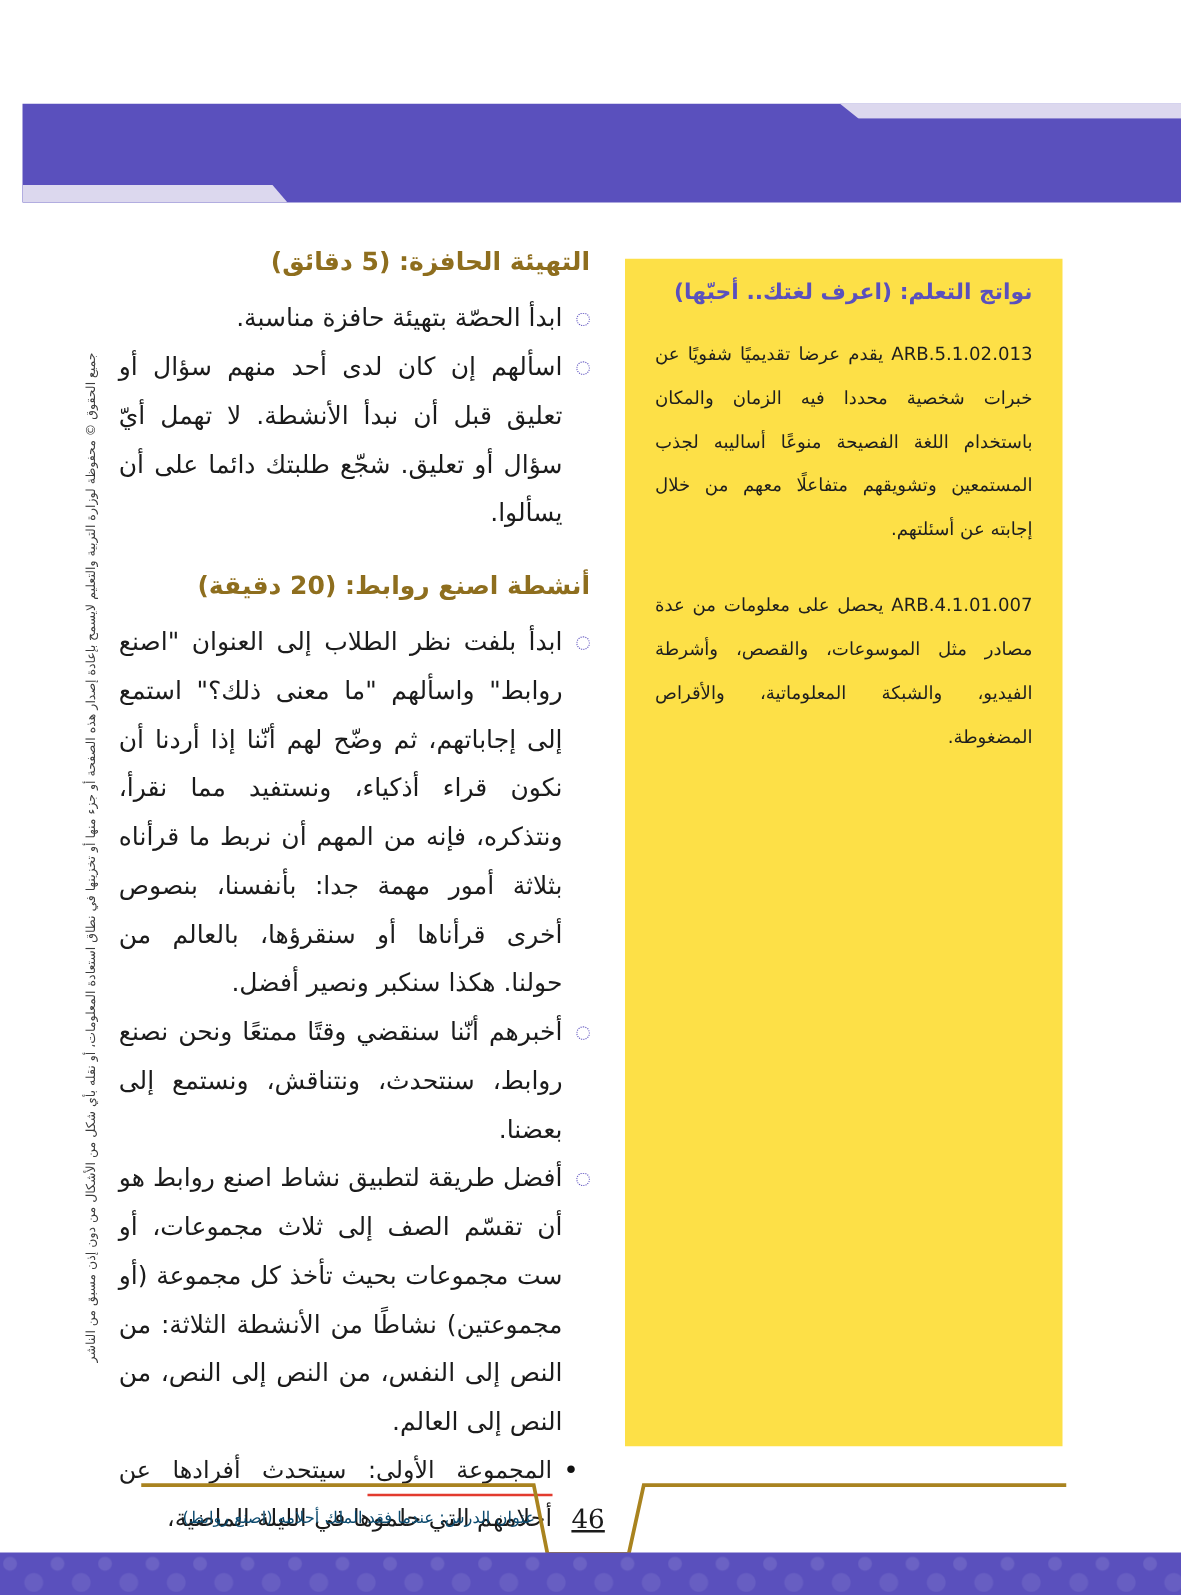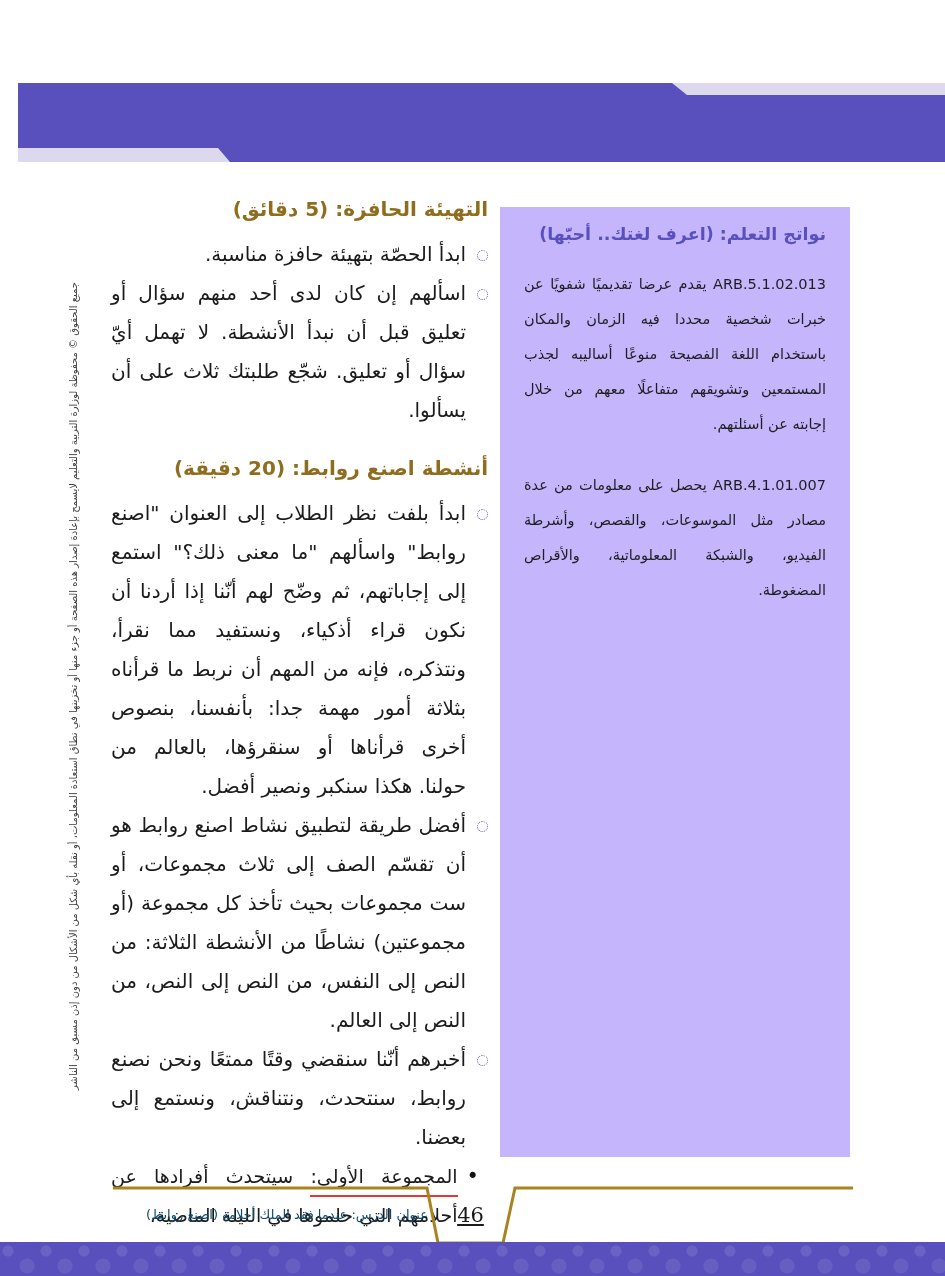--- a/index.html
+++ b/index.html
@@ -13,33 +13,33 @@
   .banner-accent-bl{position:absolute;left:0;top:65px;width:212px;height:14px;background:#dcd8ee;
         clip-path:polygon(0 0,200px 0,212px 100%,0 100%);}
 
   
   .copyright{position:absolute;left:75px;top:673px;width:782px;height:14px;
         transform:translate(-50%,-50%) rotate(-90deg);
         direction:rtl;white-space:nowrap;text-align:center;
         font-size:10px;color:#3c3c3c;}
 
   
-  .main{position:absolute;left:95px;top:196px;width:377px;direction:rtl;color:#1b1b1b;margin-left:16px;}
+  .main{position:absolute;left:95px;top:196px;width:377px;direction:rtl;color:#1b1b1b;}
   .sec-heading{margin:0 0 13px 0;font-size:20px;font-weight:bold;color:#8e6e1e;line-height:1.3;}
   .sec-heading.second{margin-top:25px;}
   .bullet{display:flex;gap:11px;align-items:flex-start;}
   .bullet p{margin:0;flex:1;font-size:20px;line-height:39px;text-align:justify;}
   .bmark{flex:0 0 auto;width:9px;height:9px;margin-top:15px;border:1.6px dotted #655ac2;border-radius:50%;}
   .subbullet{display:flex;gap:9px;align-items:flex-start;padding-right:9px;}
   .subbullet p{margin:0;flex:1;font-size:19px;line-height:39px;text-align:justify;}
   .dotmark{flex:0 0 auto;font-size:21px;line-height:39px;color:#111;}
   .lead-red{border-bottom:2.5px solid #e23b2e;padding-bottom:8px;}
 
   
-  .sidebar{position:absolute;left:500px;top:207px;width:350px;height:950px;background:#c4b5fd;
+  .sidebar{position:absolute;left:500px;top:207px;width:350px;height:950px;background:#fde047;
         box-sizing:border-box;padding:15px 24px 0 24px;direction:rtl;}
   .sidebar h3{margin:0 0 20px 0;font-size:17.5px;font-weight:bold;color:#5a50bd;line-height:1.4;}
   .outcome{margin:0 0 26px 0;font-size:14.5px;line-height:35px;text-align:justify;color:#1e1e1e;}
   .code{direction:ltr;unicode-bidi:embed;}
 
   
   .footer-rule{position:absolute;left:0;top:1186px;width:945px;height:60px;}
   .page-number{position:absolute;left:438px;top:1203px;width:65px;text-align:center;
         font-family:"DejaVu Serif",serif;font-size:21px;color:#1b1b1b;text-decoration:underline;}
   .footer-text{position:absolute;top:1207px;font-size:13px;color:#0c4a6e;direction:rtl;}
@@ -66,36 +66,36 @@
   <div class="main">
 
     <h2 class="sec-heading">التهيئة الحافزة: (5 دقائق)</h2>
 
     <div class="bullet">
       <span class="bmark"></span>
       <p>ابدأ الحصّة بتهيئة حافزة مناسبة.</p>
     </div>
     <div class="bullet">
       <span class="bmark"></span>
-      <p>اسألهم إن كان لدى أحد منهم سؤال أو تعليق قبل أن نبدأ الأنشطة. لا تهمل أيّ سؤال أو تعليق. شجّع طلبتك ثلاث على أن يسألوا.</p>
+      <p>اسألهم إن كان لدى أحد منهم سؤال أو تعليق قبل أن نبدأ الأنشطة. لا تهمل أيّ سؤال أو تعليق. شجّع طلبتك دائما على أن يسألوا.</p>
     </div>
 
     <h2 class="sec-heading second">أنشطة اصنع روابط: (20 دقيقة)</h2>
 
     <div class="bullet">
       <span class="bmark"></span>
       <p>ابدأ بلفت نظر الطلاب إلى العنوان "اصنع روابط" واسألهم "ما معنى ذلك؟" استمع إلى إجاباتهم، ثم وضّح لهم أنّنا إذا أردنا أن نكون قراء أذكياء، ونستفيد مما نقرأ، ونتذكره، فإنه من المهم أن نربط ما قرأناه بثلاثة أمور مهمة جدا: بأنفسنا، بنصوص أخرى قرأناها أو سنقرؤها، بالعالم من حولنا. هكذا سنكبر ونصير أفضل.</p>
     </div>
     <div class="bullet">
       <span class="bmark"></span>
-      <p>أفضل طريقة لتطبيق نشاط اصنع روابط هو أن تقسّم الصف إلى ثلاث مجموعات، أو ست مجموعات بحيث تأخذ كل مجموعة (أو مجموعتين) نشاطًا من الأنشطة الثلاثة: من النص إلى النفس، من النص إلى النص، من النص إلى العالم.</p>
+      <p>أخبرهم أنّنا سنقضي وقتًا ممتعًا ونحن نصنع روابط، سنتحدث، ونتناقش، ونستمع إلى بعضنا.</p>
     </div>
     <div class="bullet">
       <span class="bmark"></span>
-      <p>أخبرهم أنّنا سنقضي وقتًا ممتعًا ونحن نصنع روابط، سنتحدث، ونتناقش، ونستمع إلى بعضنا.</p>
+      <p>أفضل طريقة لتطبيق نشاط اصنع روابط هو أن تقسّم الصف إلى ثلاث مجموعات، أو ست مجموعات بحيث تأخذ كل مجموعة (أو مجموعتين) نشاطًا من الأنشطة الثلاثة: من النص إلى النفس، من النص إلى النص، من النص إلى العالم.</p>
     </div>
 
     <div class="subbullet">
       <span class="dotmark">•</span>
       <p><span class="lead-red">المجموعة الأولى:</span> <span>سيتحدث أفرادها عن أحلامهم التي حلموها في الليلة الماضية،</span></p>
     </div>
   </div>
 
   <aside class="sidebar">
     <h3>نواتج التعلم: (اعرف لغتك.. أحبّها)</h3>

